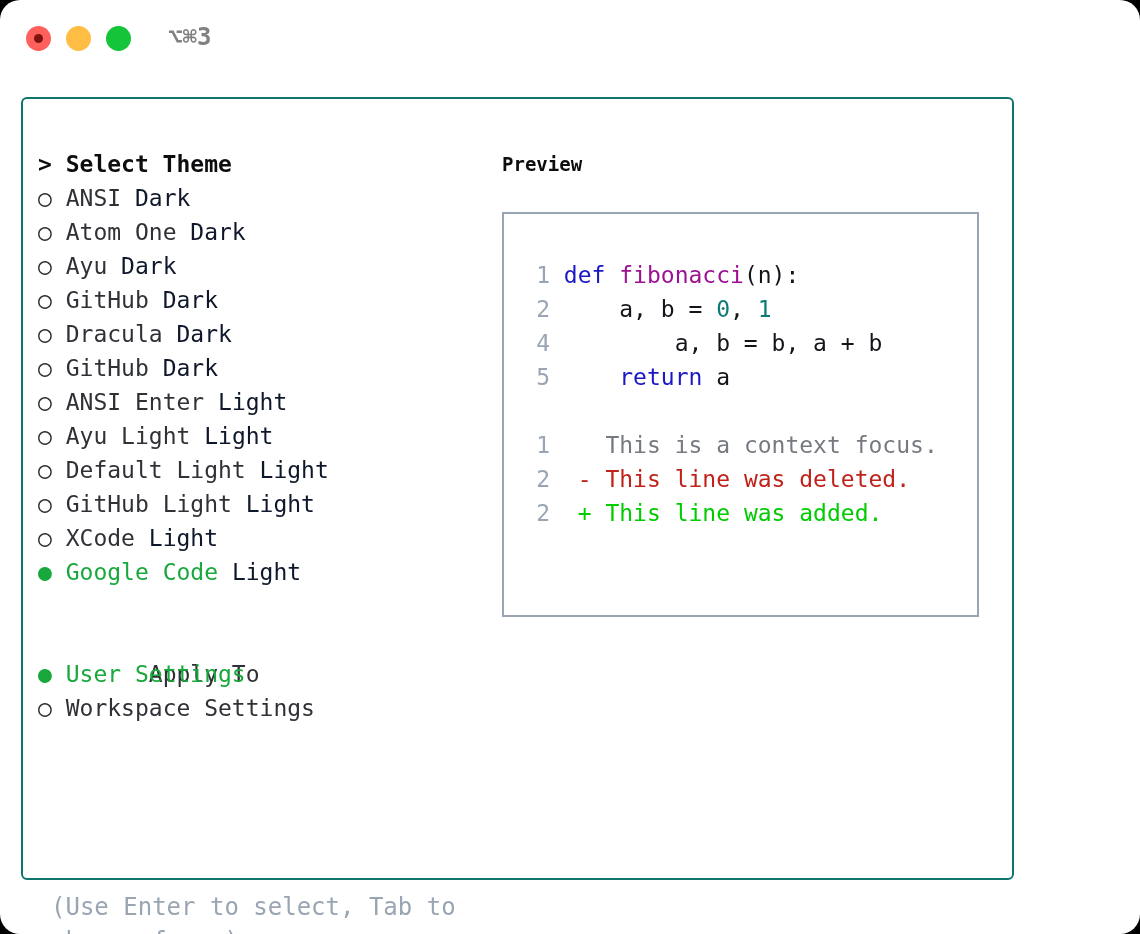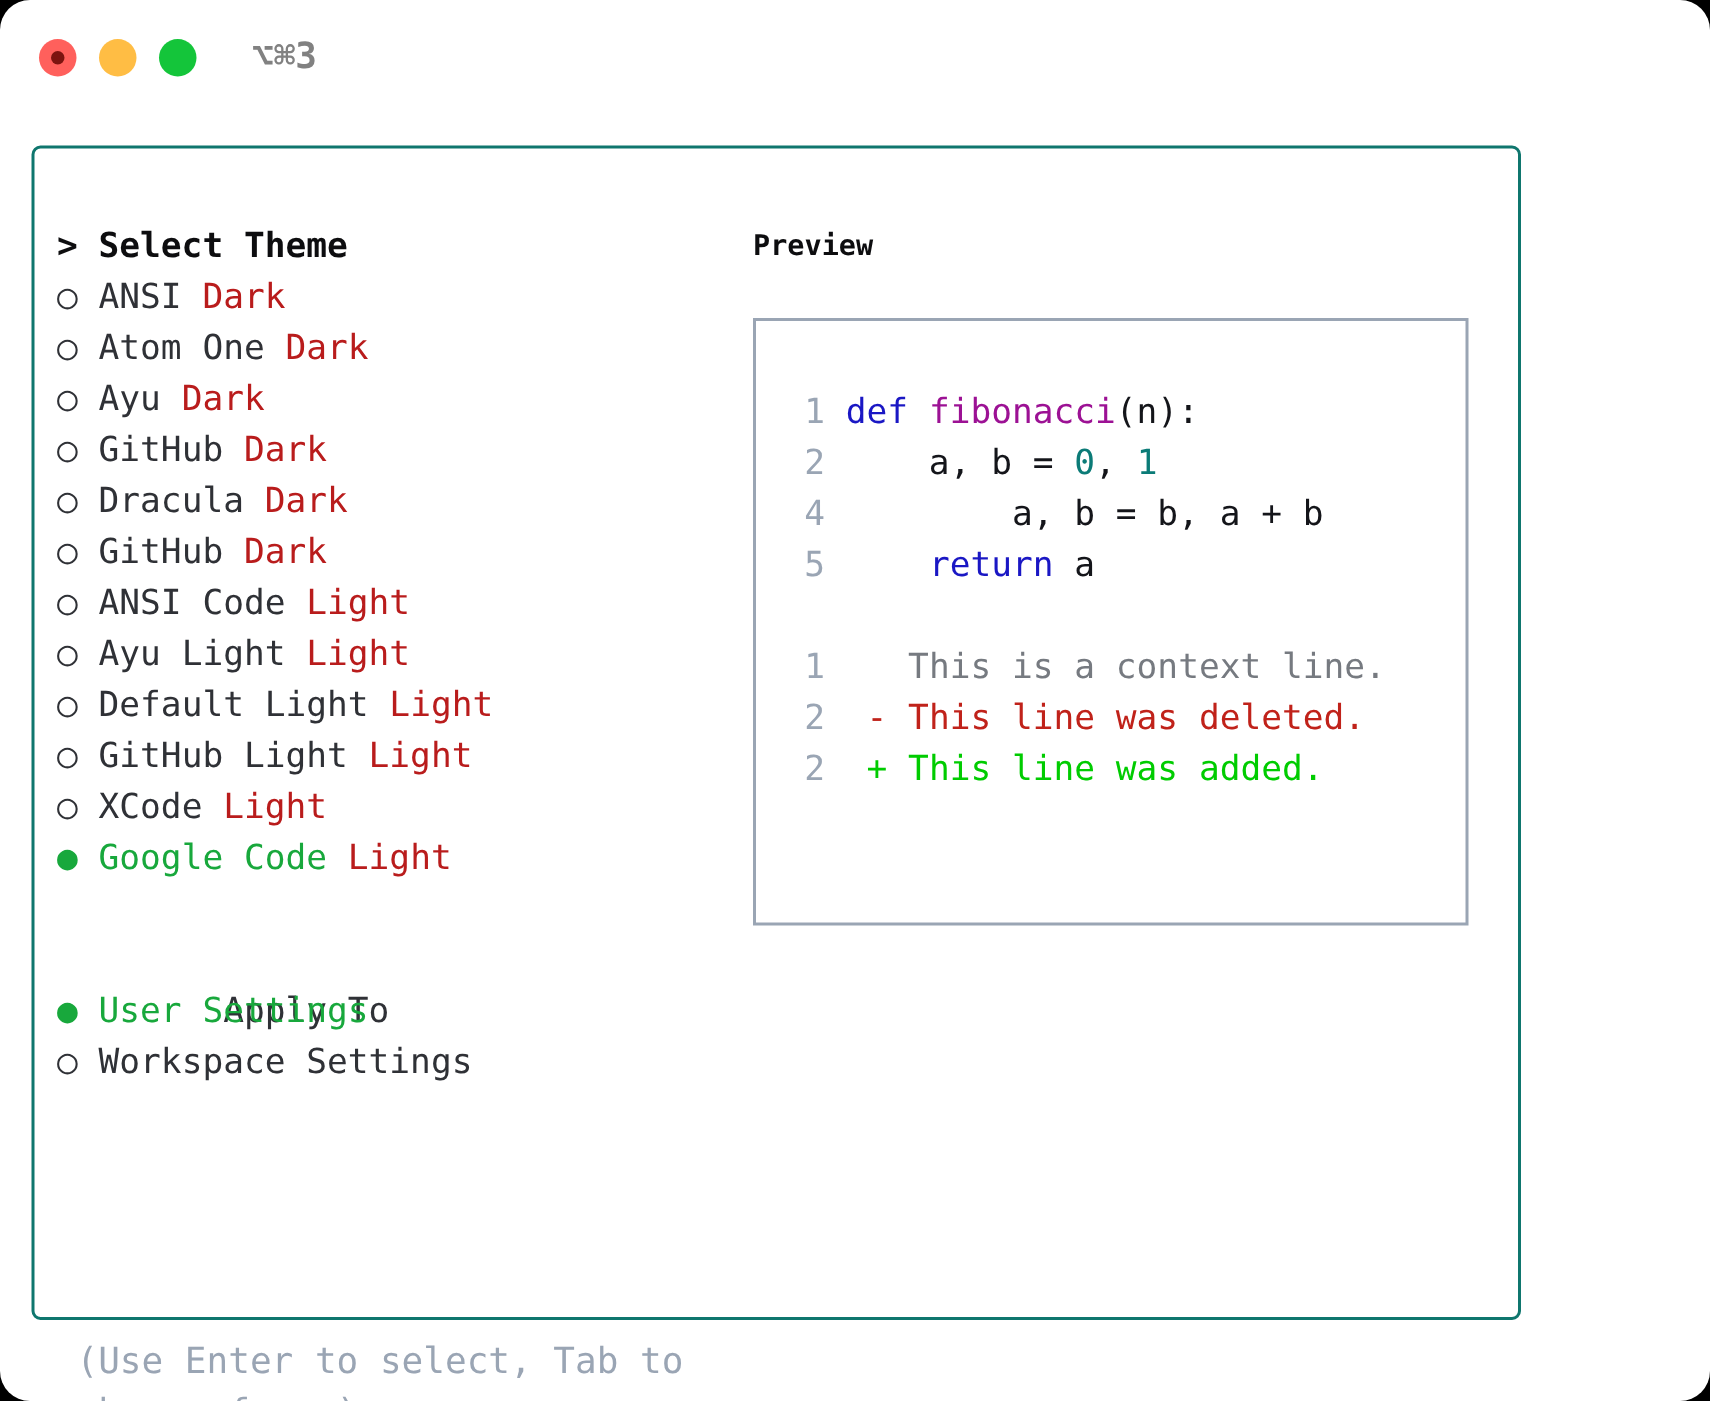--- a/index.html
+++ b/index.html
@@ -88,21 +88,21 @@
     white-space: pre;
     color: #2f3136;
   }
   .row-heading {
     font-weight: bold;
     color: #0d0d0f;
   }
   .marker { color: #2f3136; }
   .marker-on { color: #18a83c; }
   .name-on { color: #18a83c; }
-  .suffix { color: #b91c1c; }
+  .suffix { color: #0f172a; }
   .section-heading {
     color: #2f3136;
     font-weight: normal;
   }
   .spacer { height: 34px; }
 
   #hint {
     position: absolute;
     left: 28px;
     top: 761px;
@@ -175,21 +175,21 @@
 
     <div id="left-col">
       <div class="row row-heading">&gt; Select Theme</div>
       <div id="theme-list">
           <div class="row"><span class="marker">○</span><span class=""> ANSI</span><span class="suffix"> Dark</span></div>
           <div class="row"><span class="marker">○</span><span class=""> Atom One</span><span class="suffix"> Dark</span></div>
           <div class="row"><span class="marker">○</span><span class=""> Ayu</span><span class="suffix"> Dark</span></div>
           <div class="row"><span class="marker">○</span><span class=""> GitHub</span><span class="suffix"> Dark</span></div>
           <div class="row"><span class="marker">○</span><span class=""> Dracula</span><span class="suffix"> Dark</span></div>
           <div class="row"><span class="marker">○</span><span class=""> GitHub</span><span class="suffix"> Dark</span></div>
-          <div class="row"><span class="marker">○</span><span class=""> ANSI Code</span><span class="suffix"> Light</span></div>
+          <div class="row"><span class="marker">○</span><span class=""> ANSI Enter</span><span class="suffix"> Light</span></div>
           <div class="row"><span class="marker">○</span><span class=""> Ayu Light</span><span class="suffix"> Light</span></div>
           <div class="row"><span class="marker">○</span><span class=""> Default Light</span><span class="suffix"> Light</span></div>
           <div class="row"><span class="marker">○</span><span class=""> GitHub Light</span><span class="suffix"> Light</span></div>
           <div class="row"><span class="marker">○</span><span class=""> XCode</span><span class="suffix"> Light</span></div>
           <div class="row"><span class="marker-on">●</span><span class="name-on"> Google Code</span><span class="suffix"> Light</span></div>
         </div>
       <div class="spacer"></div>
       <div class="row section-heading">
         <span>Apply To</span>
       </div>
@@ -205,21 +205,21 @@
       <div id="preview-title">Preview</div>
       <div id="preview-box">
         <div id="code-block">
             <div class="code-line"><span class="lno">1</span><span> </span><span class="kw">def </span><span class="fn">fibonacci</span><span class="plain">(n):</span></div>
             <div class="code-line"><span class="lno">2</span><span> </span><span class="plain">    a, b = </span><span class="num">0</span><span class="plain">, </span><span class="num">1</span></div>
             <div class="code-line"><span class="lno">4</span><span> </span><span class="plain">        a, b = b, a + b</span></div>
             <div class="code-line"><span class="lno">5</span><span> </span><span class="plain">    </span><span class="kw">return</span><span class="plain"> a</span></div>
           </div>
         <div class="gap"></div>
         <div id="diff-block">
-            <div class="code-line"><span class="lno">1</span><span>  </span><span class="diff-ctx"> </span><span class="diff-ctx"> This is a context line.</span></div>
+            <div class="code-line"><span class="lno">1</span><span>  </span><span class="diff-ctx"> </span><span class="diff-ctx"> This is a context focus.</span></div>
             <div class="code-line"><span class="lno">2</span><span>  </span><span class="diff-del">-</span><span class="diff-del"> This line was deleted.</span></div>
             <div class="code-line"><span class="lno">2</span><span>  </span><span class="diff-add">+</span><span class="diff-add"> This line was added.</span></div>
           </div>
       </div>
     </div>
 
   </div>
 </div>
 
 </body></html>

